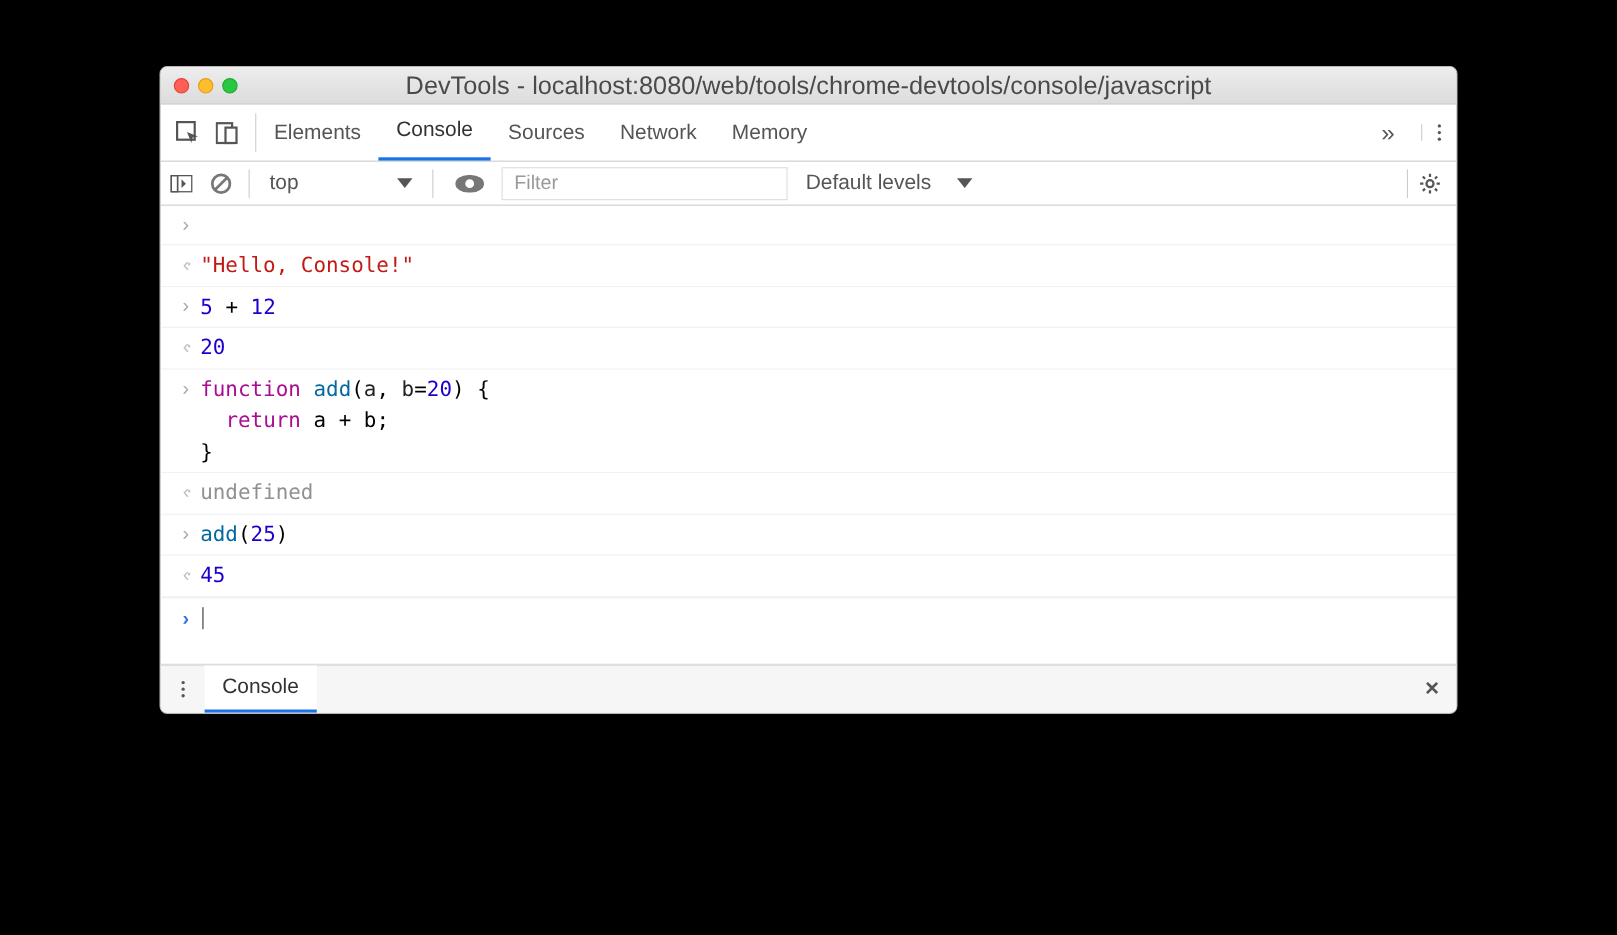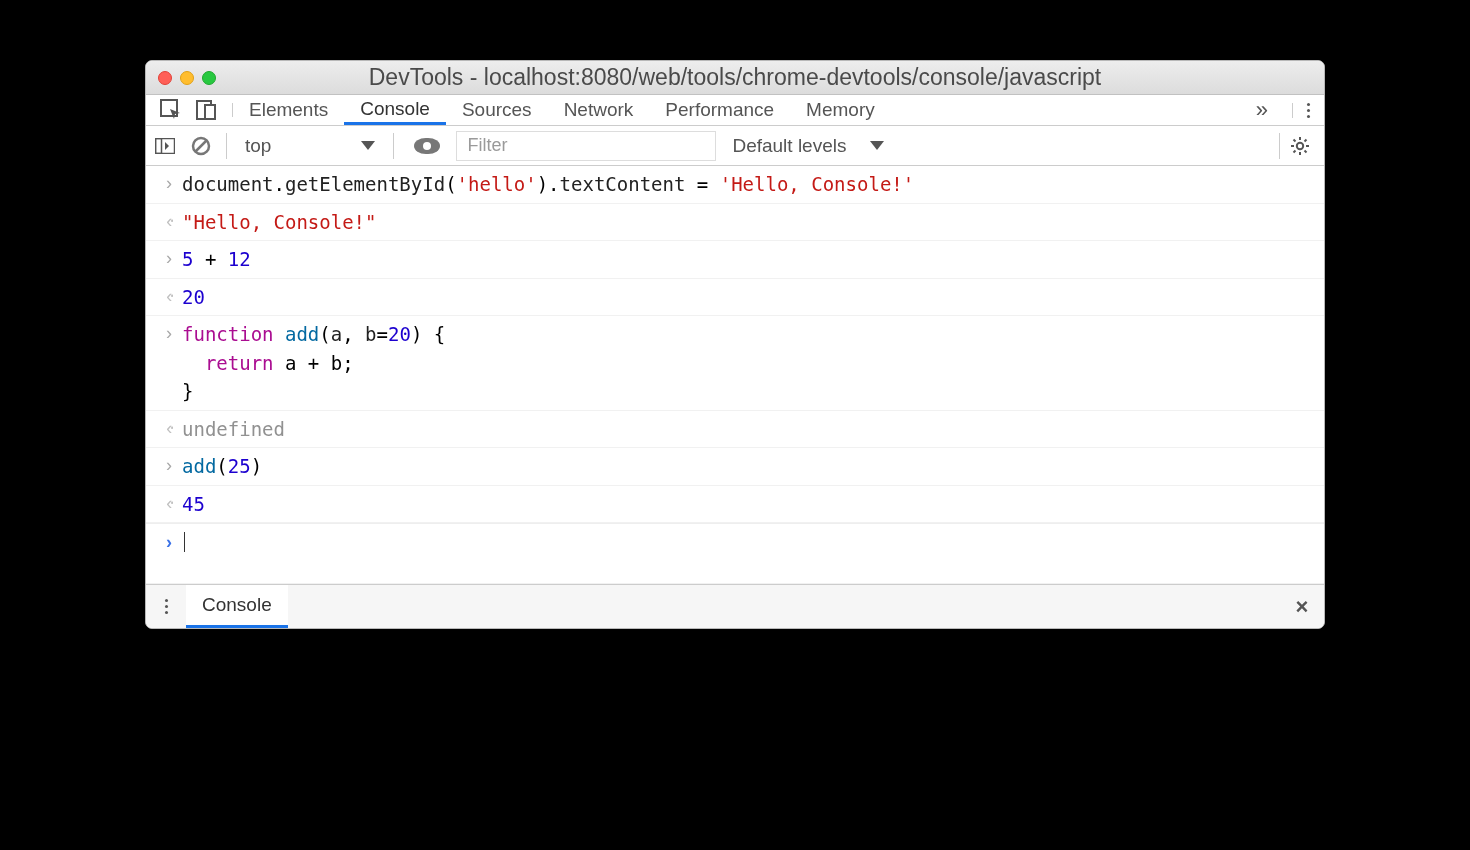--- a/index.html
+++ b/index.html
@@ -41,21 +41,21 @@
   .dot.red { background:#ff5f57; border:1px solid #e24238; }
   .dot.yellow { background:#ffbd2e; border:1px solid #e1a117; }
   .dot.green { background:#28c840; border:1px solid #1fa82f; }
   .title {
     flex: 1;
     text-align: center;
     font-size: 23px;
     color: #4a4a4a;
   }
   .tabbar {
-    height: 31px;
+    height: 52px;
     border-bottom: 1px solid #ccc;
     display: flex;
     align-items: stretch;
     font-size: 19px;
     color: #555;
   }
   .tb-iconbox {
     display: flex;
     align-items: center;
     padding: 0 14px;
@@ -242,21 +242,20 @@
             <rect x="9" y="6" width="10" height="14" fill="#fff" stroke="#555" stroke-width="2"></rect>
           </svg>
       </span>
     </div>
     <div class="tb-sep"></div>
     <div id="tabs-host" style="display: flex;">
         <div class="tab">Elements</div>
         <div class="tab active">Console</div>
         <div class="tab">Sources</div>
         <div class="tab">Network</div>
-        <div class="tab">Performance</div>
         <div class="tab">Memory</div>
       </div>
     <div class="tb-right">
       <div class="overflow">»</div>
       <div class="kebab">
         <div class="kebab-dots">
             <span></span>
             <span></span>
             <span></span>
           </div>
@@ -305,21 +304,20 @@
               <line x1="14.5" y1="5.5" x2="16.5" y2="3.5"></line>
             </g>
           </svg>
       </div>
     </div>
   </div>
 
   <div class="console" id="console-host">
       <div class="row">
         <div class="gutter"><span class="arrow-in">›</span></div>
-        <div class="code"><span class="tok-obj">document</span><span>.</span><span class="tok-method">getElementById</span><span>(</span><span class="tok-str">'hello'</span><span>)</span><span>.</span><span class="tok-obj">textContent</span><span> = </span><span class="tok-str">'Hello, Console!'</span></div>
       </div>
       <div class="row">
         <div class="gutter"><span class="arrow-out" style="letter-spacing: -3px;">‹⋅</span></div>
         <div class="code"><span class="tok-res-str">"Hello, Console!"</span></div>
       </div>
       <div class="row">
         <div class="gutter"><span class="arrow-in">›</span></div>
         <div class="code"><span class="tok-num">5</span><span> + </span><span class="tok-num">12</span></div>
       </div>
       <div class="row">

